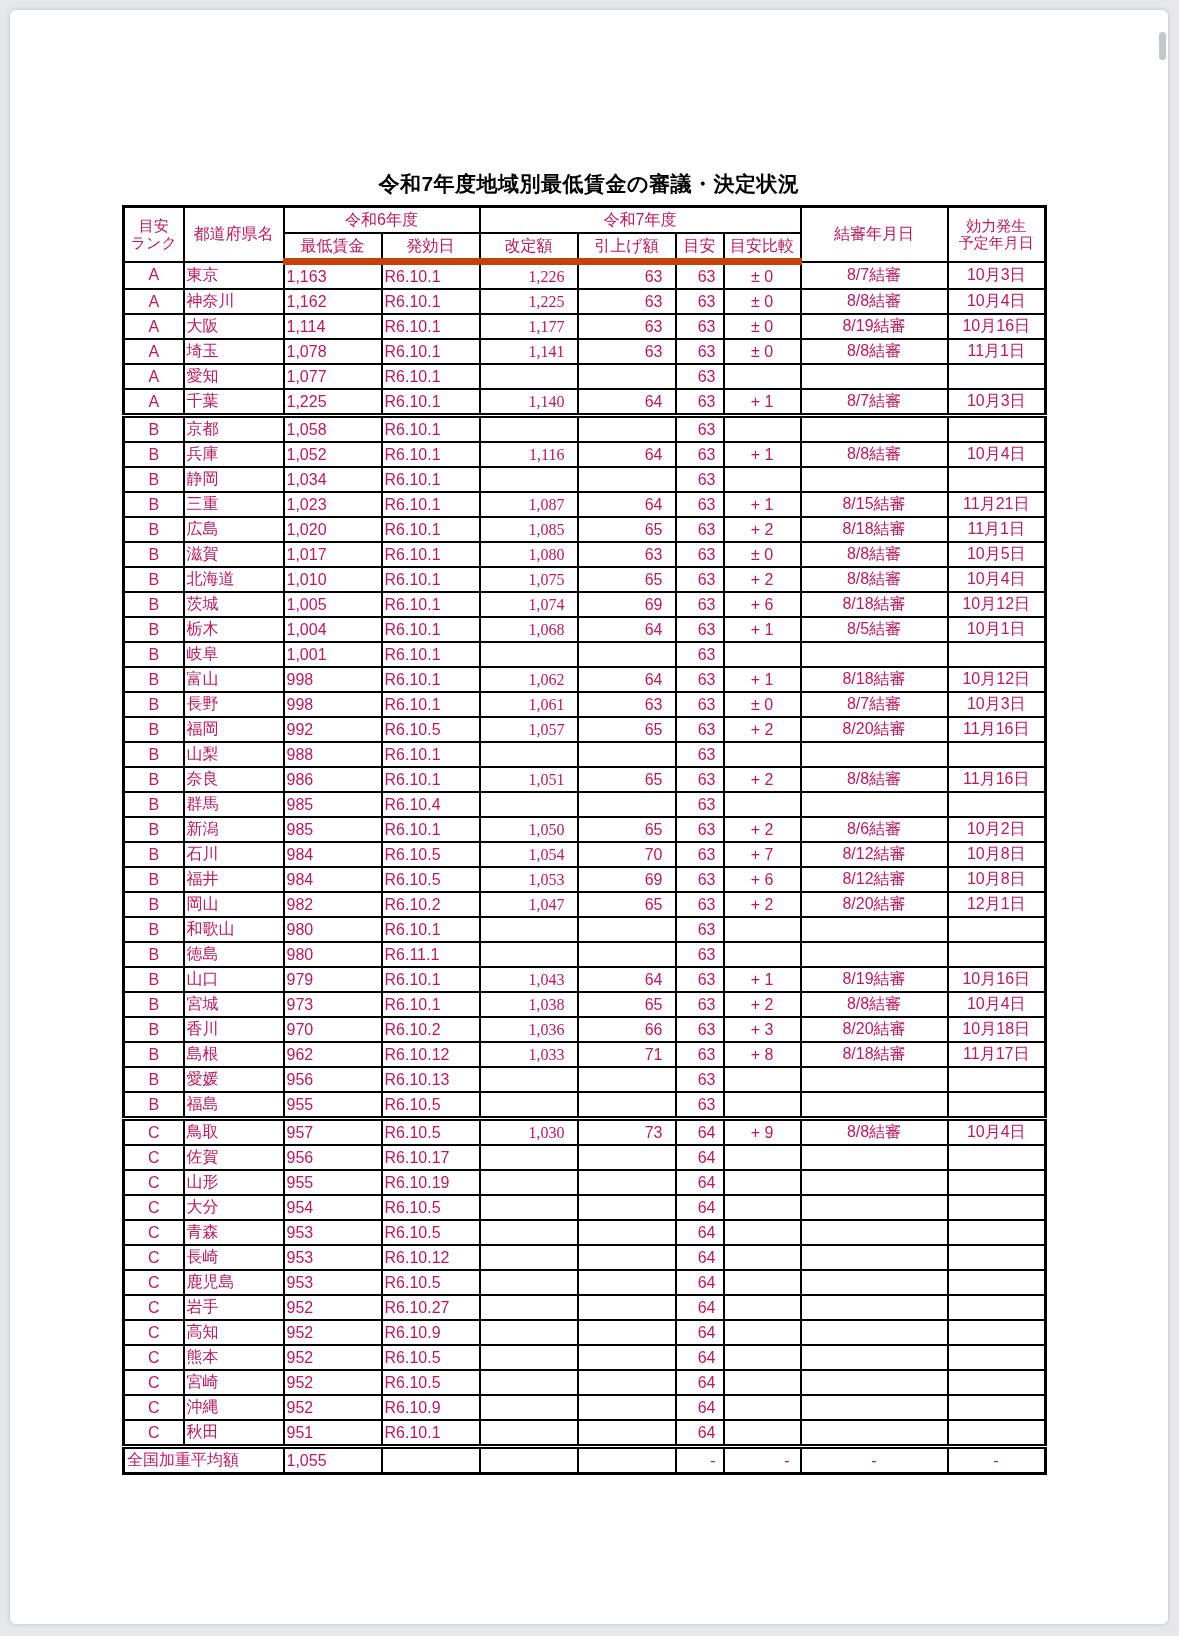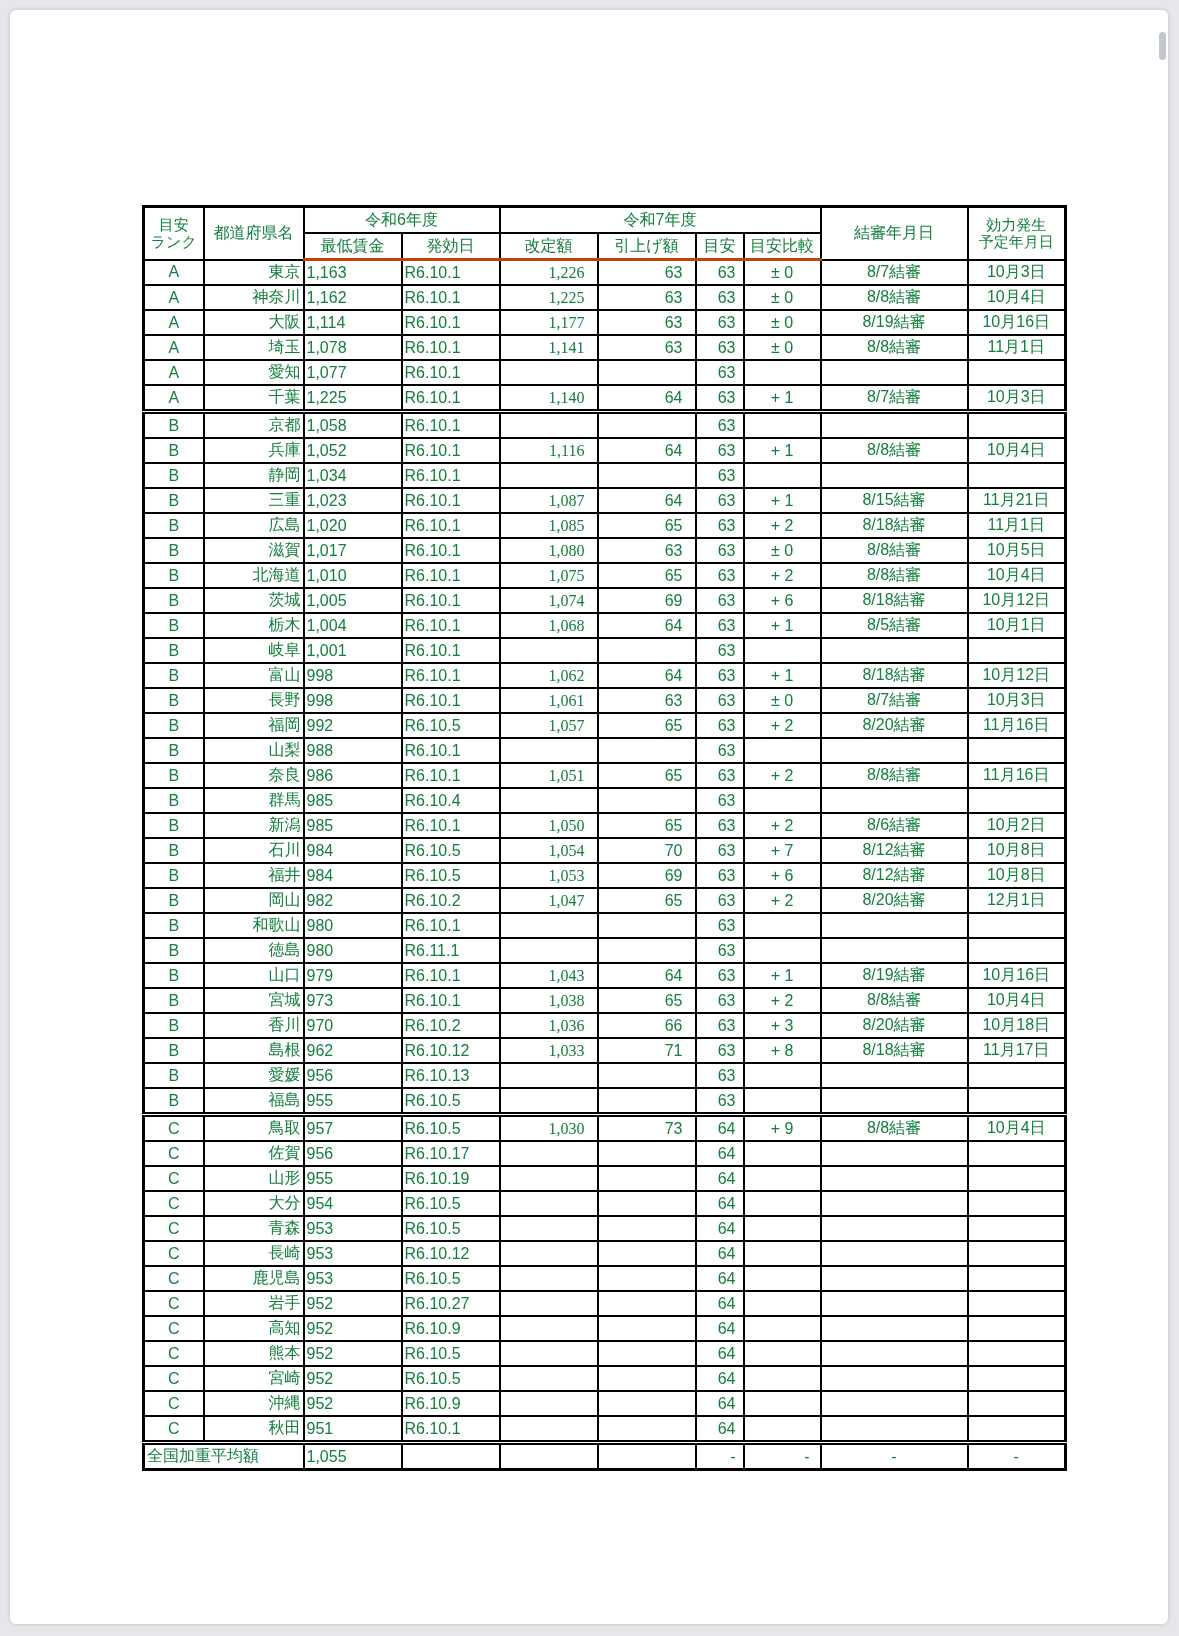--- a/index.html
+++ b/index.html
@@ -30,54 +30,54 @@
     font-size: 21px;
     font-weight: bold;
     color: #000;
     letter-spacing: 0.5px;
   }
   table.wage-table {
     position: absolute;
     top: 195px; left: 112px;
     border-collapse: collapse;
     table-layout: fixed;
-    color: #15803d;
+    color: #be185d;
     font-size: 16px;
     border: 3px solid #000;
-    margin-left: 20px;
   }
   .wage-table th, .wage-table td {
     border: 2px solid #000;
     padding: 0 2px;
     overflow: hidden;
     white-space: nowrap;
     font-weight: normal;
   }
   .wage-table thead th { height: 24px; text-align: center; font-size: 16px; }
   .wage-table thead th.two-line { font-size: 15px; line-height: 1.15; padding: 1px 0; }
   .wage-table tbody td { height: 23px; }
-  .wage-table thead tr:last-child th { border-bottom: 3px solid #c2410c; }
+  .wage-table thead tr:last-child th { border-bottom: 7px solid #c2410c; }
   tr.group-start td { border-top: 5px double #000; }
   .c-rank    { text-align: center; }
-  .c-pref    { text-align: right; font-family: Liberation Mono, monospace; }
+  .c-pref    { text-align: left; font-family: Liberation Mono, monospace; }
   .c-wage    { padding-right: 10px !important; }
   .c-date    { text-align: left; }
   .c-amount  { text-align: right; padding-right: 12px !important; font-family: Liberation Serif, serif; }
   .c-raise   { text-align: right; padding-right: 12px !important; }
   .c-meyasu  { text-align: right; padding-right: 7px !important; }
   .c-comp    { text-align: center; }
   .c-comp.dash-right { text-align: right; padding-right: 10px !important; }
   .c-kesshin { text-align: center; }
   .c-eff     { text-align: center; }
   .c-flabel  { text-align: left; }
 </style>
 </head>
 <body>
 
 <div class="page">
+  <h1 class="doc-title">令和7年度地域別最低賃金の審議・決定状況</h1>
 
   <table class="wage-table">
     <colgroup>
       <col style="width:60px">
         <col style="width:100px">
         <col style="width:98px">
         <col style="width:98px">
       <col style="width:98px">
         <col style="width:98px">
         <col style="width:48px">

